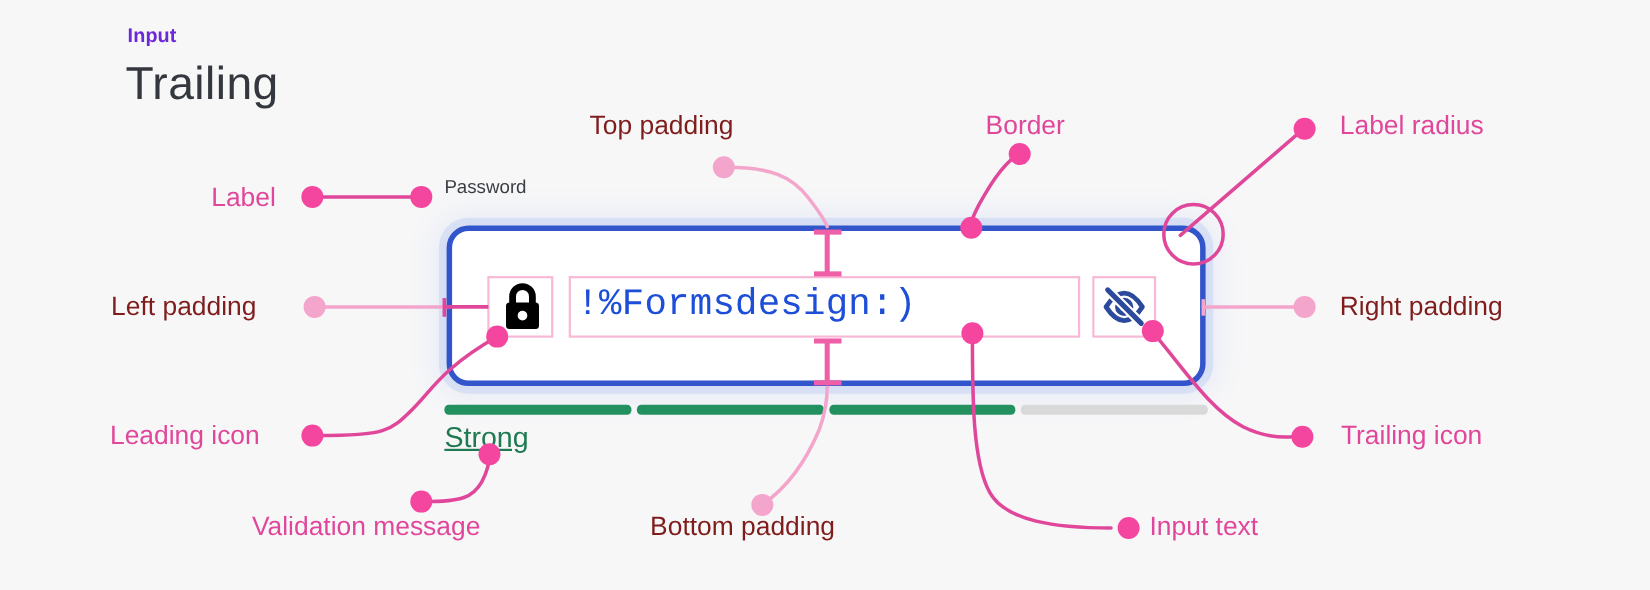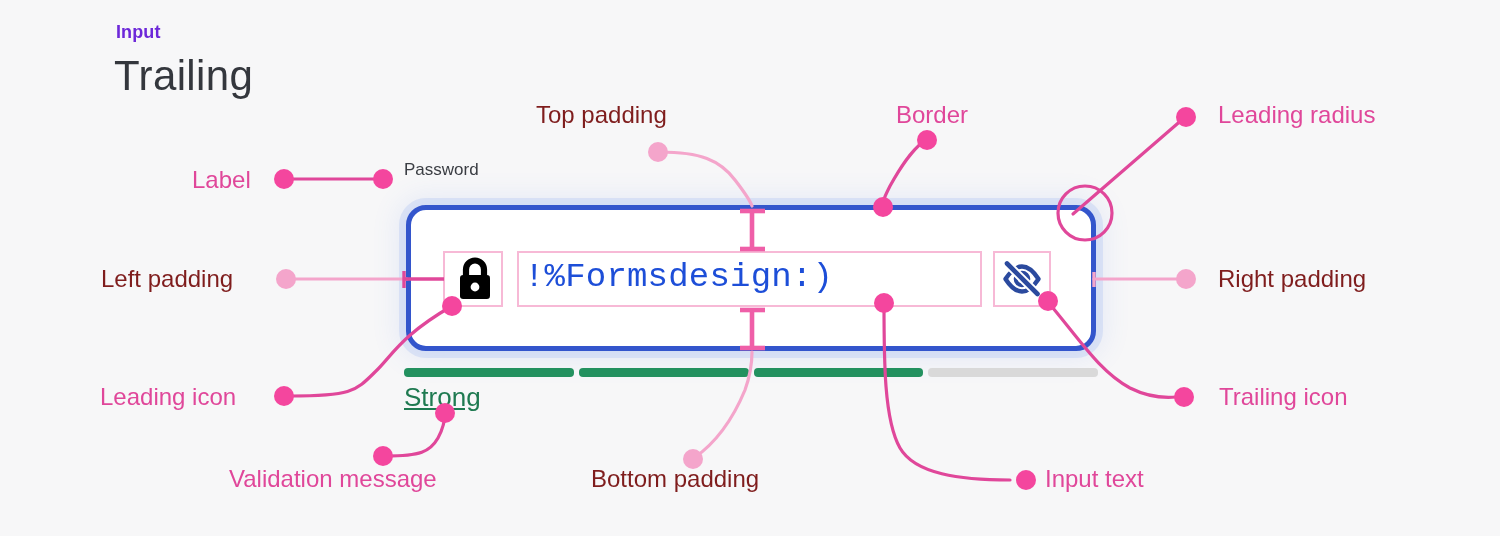--- a/index.html
+++ b/index.html
@@ -206,18 +206,18 @@
     </g>
   </svg>
 
   <div class="anno strong a-label">Label</div>
   <div class="anno soft   a-leftpad">Left padding</div>
   <div class="anno strong a-leading">Leading icon</div>
   <div class="anno strong a-validation">Validation message</div>
   <div class="anno soft   a-toppad">Top padding</div>
   <div class="anno soft   a-bottompad">Bottom padding</div>
   <div class="anno strong a-border">Border</div>
-  <div class="anno strong a-radius">Leading radius</div>
+  <div class="anno strong a-radius">Label radius</div>
   <div class="anno soft   a-rightpad">Right padding</div>
   <div class="anno strong a-inputtext">Input text</div>
   <div class="anno strong a-trailing">Trailing icon</div>
 
 </div>
 
 </body></html>

